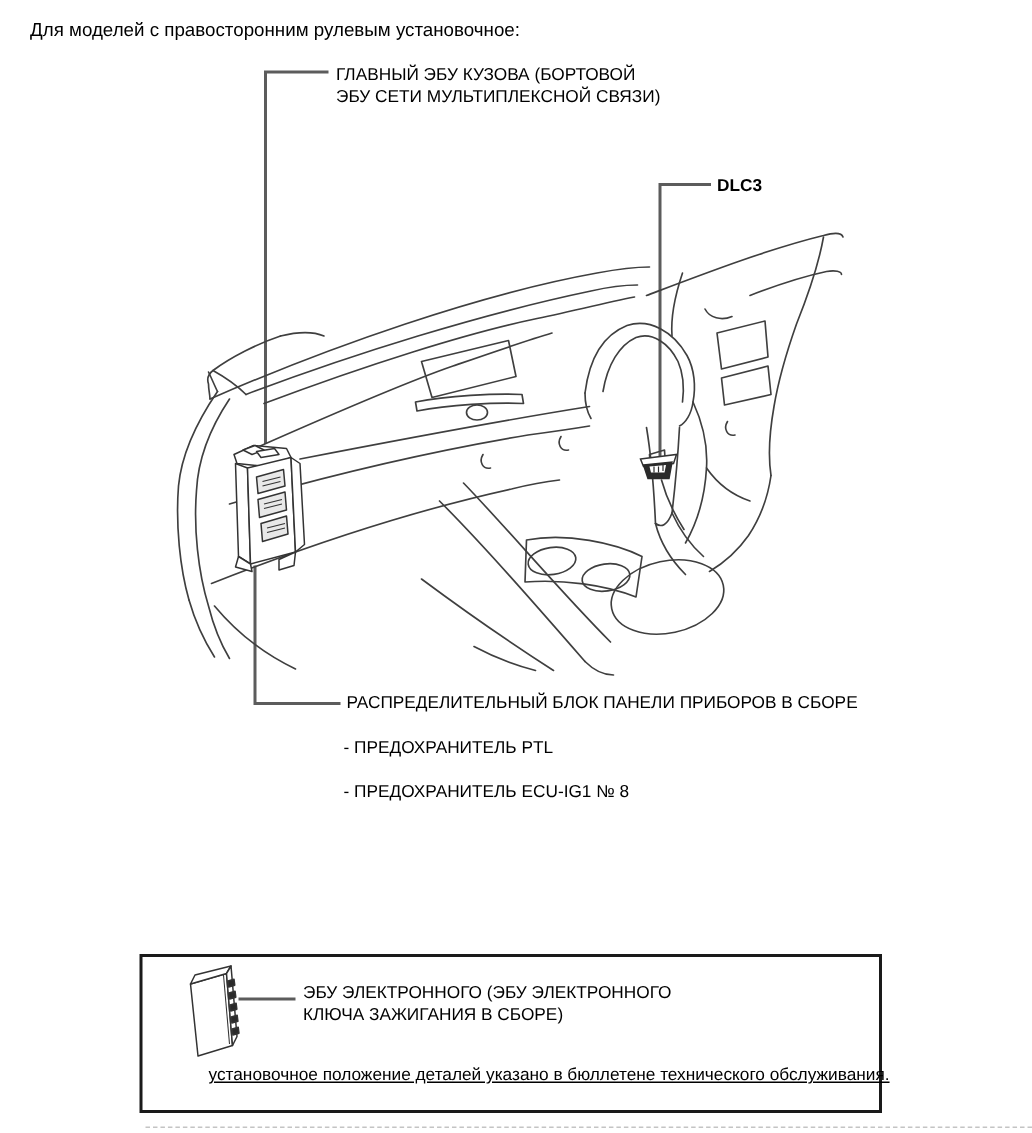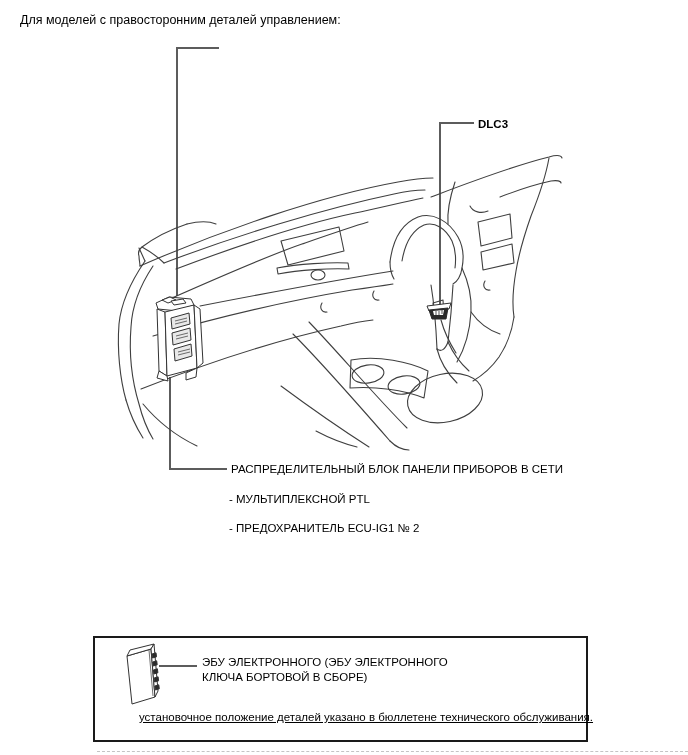--- a/index.html
+++ b/index.html
@@ -132,35 +132,39 @@
       <path d="M151,649 L154,644 L158,691 L155,697 Z"></path>
       <path d="M152,654 l4,-1.2 l0.5,4 l-4,1.2 Z" fill="#2a2a2a"></path>
       <path d="M152.7,662 l4,-1.2 l0.5,4 l-4,1.2 Z" fill="#2a2a2a"></path>
       <path d="M153.4,670 l4,-1.2 l0.5,4 l-4,1.2 Z" fill="#2a2a2a"></path>
       <path d="M154.1,678 l4,-1.2 l0.5,4 l-4,1.2 Z" fill="#2a2a2a"></path>
       <path d="M154.8,686 l4,-1.2 l0.5,4 l-4,1.2 Z" fill="#2a2a2a"></path>
       <path d="M149,650 L153,696" stroke-width="0.7"></path>
     </g>
   </svg>
 
-  <div class="txt intro" style="left:20px;top:13px;">Для моделей с правосторонним деталей управлением:</div>
+  <div class="txt intro" style="left:20px;top:13px;">Для моделей с правосторонним рулевым установочное:</div>
 
+  <div class="txt lbl" style="left:224px;top:43px;">
+    <div>ГЛАВНЫЙ ЭБУ КУЗОВА (БОРТОВОЙ</div>
+    <div>ЭБУ СЕТИ МУЛЬТИПЛЕКСНОЙ СВЯЗИ)</div>
+  </div>
 
   <div class="txt lbl" style="left:478px;top:117px;font-weight:bold;">DLC3</div>
 
-  <div class="txt lbl" style="left:231px;top:462px;">РАСПРЕДЕЛИТЕЛЬНЫЙ БЛОК ПАНЕЛИ ПРИБОРОВ В СЕТИ</div>
+  <div class="txt lbl" style="left:231px;top:462px;">РАСПРЕДЕЛИТЕЛЬНЫЙ БЛОК ПАНЕЛИ ПРИБОРОВ В СБОРЕ</div>
 
-  <div class="txt lbl" style="left:229px;top:492px;">- МУЛЬТИПЛЕКСНОЙ PTL</div>
+  <div class="txt lbl" style="left:229px;top:492px;">- ПРЕДОХРАНИТЕЛЬ PTL</div>
 
-  <div class="txt lbl" style="left:229px;top:521px;">- ПРЕДОХРАНИТЕЛЬ ECU-IG1 № 2</div>
+  <div class="txt lbl" style="left:229px;top:521px;">- ПРЕДОХРАНИТЕЛЬ ECU-IG1 № 8</div>
 
   <div class="note-box"></div>
 
   <div class="txt lbl" style="left:202px;top:655px;">
     <div>ЭБУ ЭЛЕКТРОННОГО (ЭБУ ЭЛЕКТРОННОГО</div>
-    <div>КЛЮЧА БОРТОВОЙ В СБОРЕ)</div>
+    <div>КЛЮЧА ЗАЖИГАНИЯ В СБОРЕ)</div>
   </div>
 
   <div class="txt lbl" style="left:139px;top:710px;text-decoration:underline;">установочное положение деталей указано в бюллетене технического обслуживания.</div>
 
   <div class="page-edge"></div>
 
 </div>
 
 </body></html>

